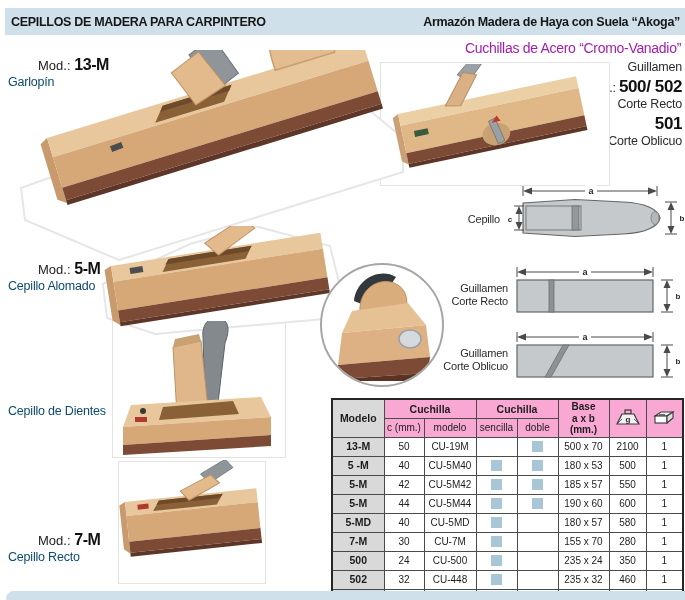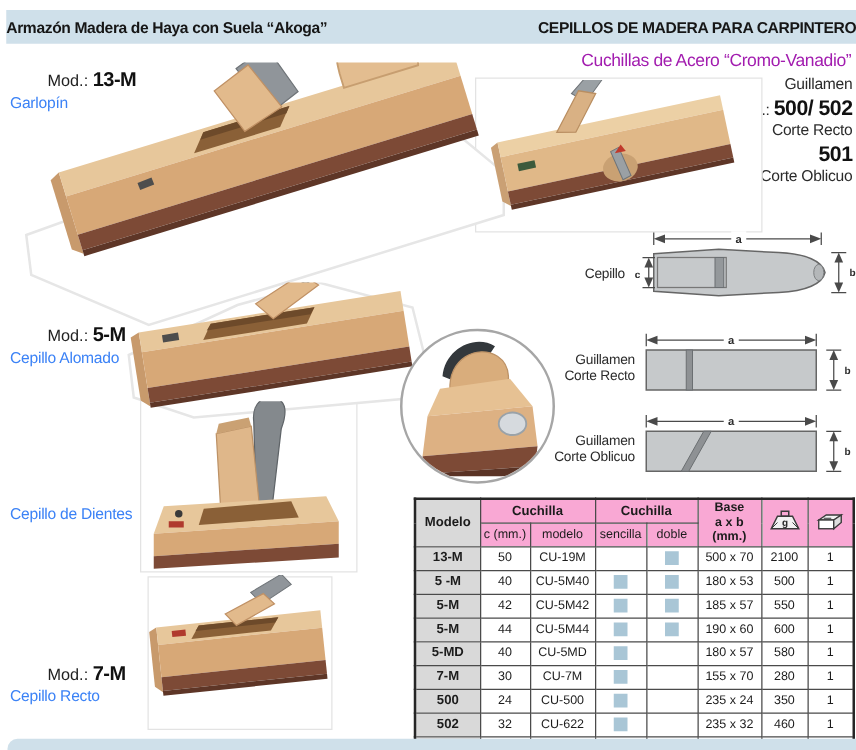--- a/index.html
+++ b/index.html
@@ -9,21 +9,21 @@
   .header-bar{position:absolute;left:5px;top:8px;width:680px;height:27px;background:#cfe0ea;
               display:flex;align-items:center;justify-content:space-between;}
   .header-bar .ht{font-weight:bold;font-size:12.5px;letter-spacing:-0.3px;color:#161616;}
   .header-bar .lt{padding-left:6px;}
   .header-bar .rt{padding-right:5px;}
   .subtitle{position:absolute;right:4px;top:40px;font-size:14px;letter-spacing:-0.3px;color:#a21caf;}
   
   .prod-label{position:absolute;left:8px;}
   .prod-label .mline{font-size:13px;color:#222;margin-left:30px;}
   .prod-label .mline b{font-size:16px;letter-spacing:-0.4px;color:#111;}
-  .prod-label .pname{font-size:12.5px;margin-top:1px;color:#3b82f6;letter-spacing:-0.2px;}
+  .prod-label .pname{font-size:12.5px;margin-top:1px;color:#0c4a6e;letter-spacing:-0.2px;}
   
   .gmn-block{position:absolute;right:3px;top:60px;text-align:right;line-height:1.25;}
   .gmn-block .g-row{font-size:12.5px;letter-spacing:-0.2px;color:#2b2b2b;}
   .gmn-block .g-mod b{font-size:17px;letter-spacing:-0.4px;color:#111;}
   .gmn-block .g-big{font-weight:bold;font-size:17px;letter-spacing:-0.4px;color:#111;}
   
   .photo-box{position:absolute;border:1px solid #e3e3e3;background:#fff;}
   .svgabs{position:absolute;}
   .circle-inset{position:absolute;left:320px;top:263px;width:120px;height:120px;border-radius:50%;
                 border:2px solid #a6a6a6;background:#fff;overflow:hidden;}
@@ -46,22 +46,22 @@
   .bottom-bar{position:absolute;left:6px;top:591px;width:700px;height:16px;background:#cfe0ea;
               border-radius:8px 8px 0 0;}
   svg text{font-family:"Liberation Sans", sans-serif;}
 </style>
 </head>
 <body>
 
 <div id="page">
 
   <div class="header-bar">
+    <span class="ht lt">CEPILLOS DE MADERA PARA CARPINTERO</span>
     <span class="ht rt">Armazón Madera de Haya con Suela “Akoga”</span>
-    <span class="ht lt">CEPILLOS DE MADERA PARA CARPINTERO</span>
   </div>
   <div class="subtitle">Cuchillas de Acero “Cromo-Vanadio”</div>
 
   <div class="prod-label" style="top:56px">
     <div class="mline"><span>Mod.:</span> <b>13-M</b></div>
     <div class="pname">Garlopín</div>
   </div>
   <div class="prod-label" style="top:260px">
     <div class="mline"><span>Mod.:</span> <b>5-M</b></div>
     <div class="pname">Cepillo Alomado</div>
@@ -377,21 +377,21 @@
           <td>CU-500</td>
           <td><span class="sq"></span></td>
           <td></td>
           <td>235 x 24</td>
           <td>350</td>
           <td>1</td>
         </tr>
         <tr>
           <td class="model-cell">502</td>
           <td>32</td>
-          <td>CU-622</td>
+          <td>CU-448</td>
           <td><span class="sq"></span></td>
           <td></td>
           <td>235 x 32</td>
           <td>460</td>
           <td>1</td>
         </tr>
         <tr>
           <td class="model-cell">501</td>
           <td>24</td>
           <td>CU-501</td>

